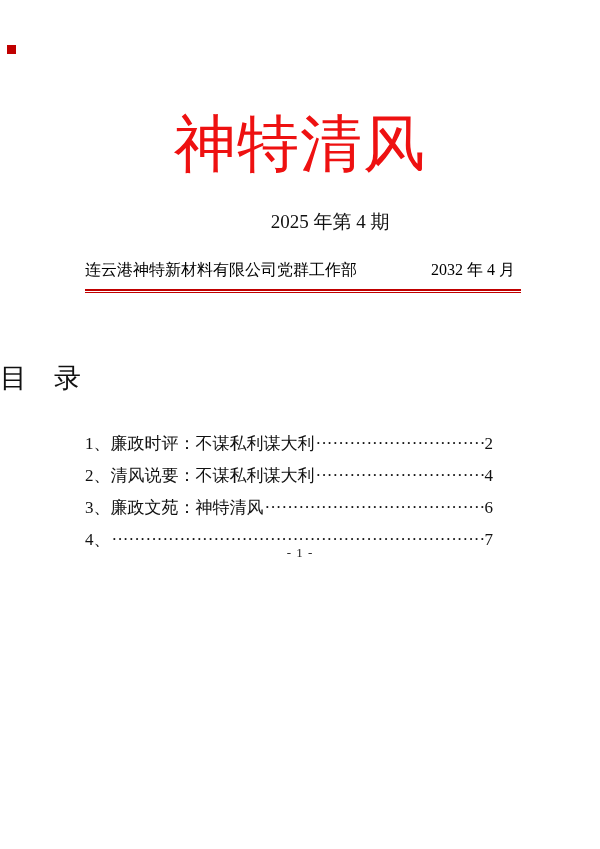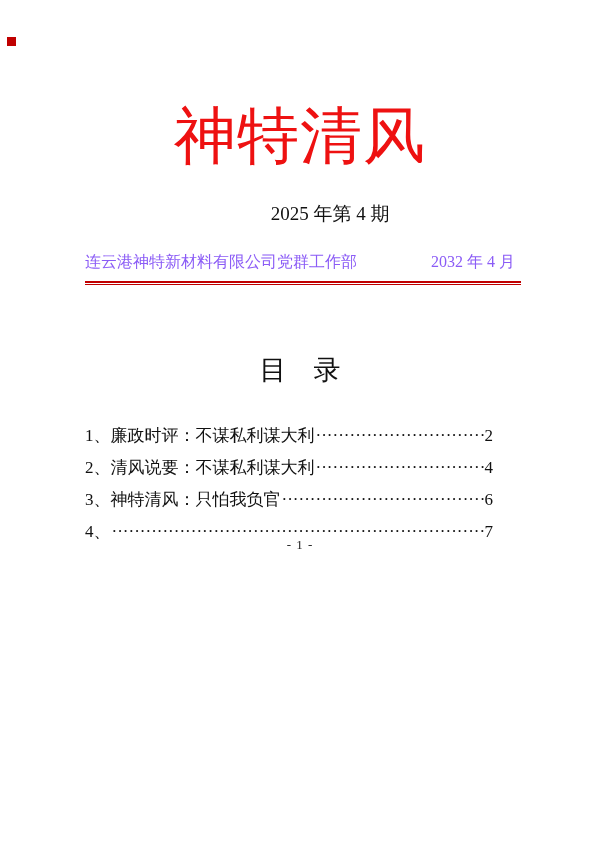--- a/index.html
+++ b/index.html
@@ -4,21 +4,21 @@
 <style>
   html, body {
     margin: 0;
     padding: 0;
     background: #ffffff;
   }
   .page {
     position: relative;
     width: 600px;
     height: 600px;
-    margin: 0 auto;
+    margin: 8px auto;
     background: #ffffff;
     overflow: hidden;
     font-family: "Liberation Serif", "DejaVu Serif", serif;
     color: #1a1a1a;
   }
   .red-mark {
     position: absolute;
     left: 7px;
     top: 37px;
     width: 9px;
@@ -52,39 +52,38 @@
   .pub-row {
     position: absolute;
     top: 251px;
     left: 85px;
     width: 430px;
     display: flex;
     justify-content: space-between;
     align-items: flex-end;
     font-size: 16px;
     line-height: 22px;
-    color: #8b5cf6;
+    color: #000000;
   }
   .publisher { white-space: nowrap; }
   .pub-date  { white-space: nowrap; }
   .red-rule {
     position: absolute;
     top: 281px;
     left: 85px;
     width: 436px;
     height: 1px;                 
     border-top: 2px solid #c00000;
     border-bottom: 1px solid #c00000;
   }
   .toc-heading {
     position: absolute;
     top: 352px;
     left: 0;
     width: 100%;
-    text-align: center;
     font-size: 27px;
     line-height: 36px;
     color: #111;
     white-space: nowrap;
   }
   .toc-list {
     position: absolute;
     top: 420px;
     left: 85px;
     width: 408px;
@@ -152,21 +151,21 @@
 
     <div class="toc-item">
       <span class="toc-num">2、</span>
       <span class="toc-label">清风说要：不谋私利谋大利</span>
       <span class="toc-leader">····························································································</span>
       <span class="toc-page">4</span>
     </div>
 
     <div class="toc-item">
       <span class="toc-num">3、</span>
-      <span class="toc-label">神特清风：只怕我负官</span>
+      <span class="toc-label">廉政文苑：神特清风</span>
       <span class="toc-leader">····························································································</span>
       <span class="toc-page">6</span>
     </div>
 
     <div class="toc-item">
       <span class="toc-num">4、</span>
       <span class="toc-leader">····························································································</span>
       <span class="toc-page">7</span>
     </div>
 

